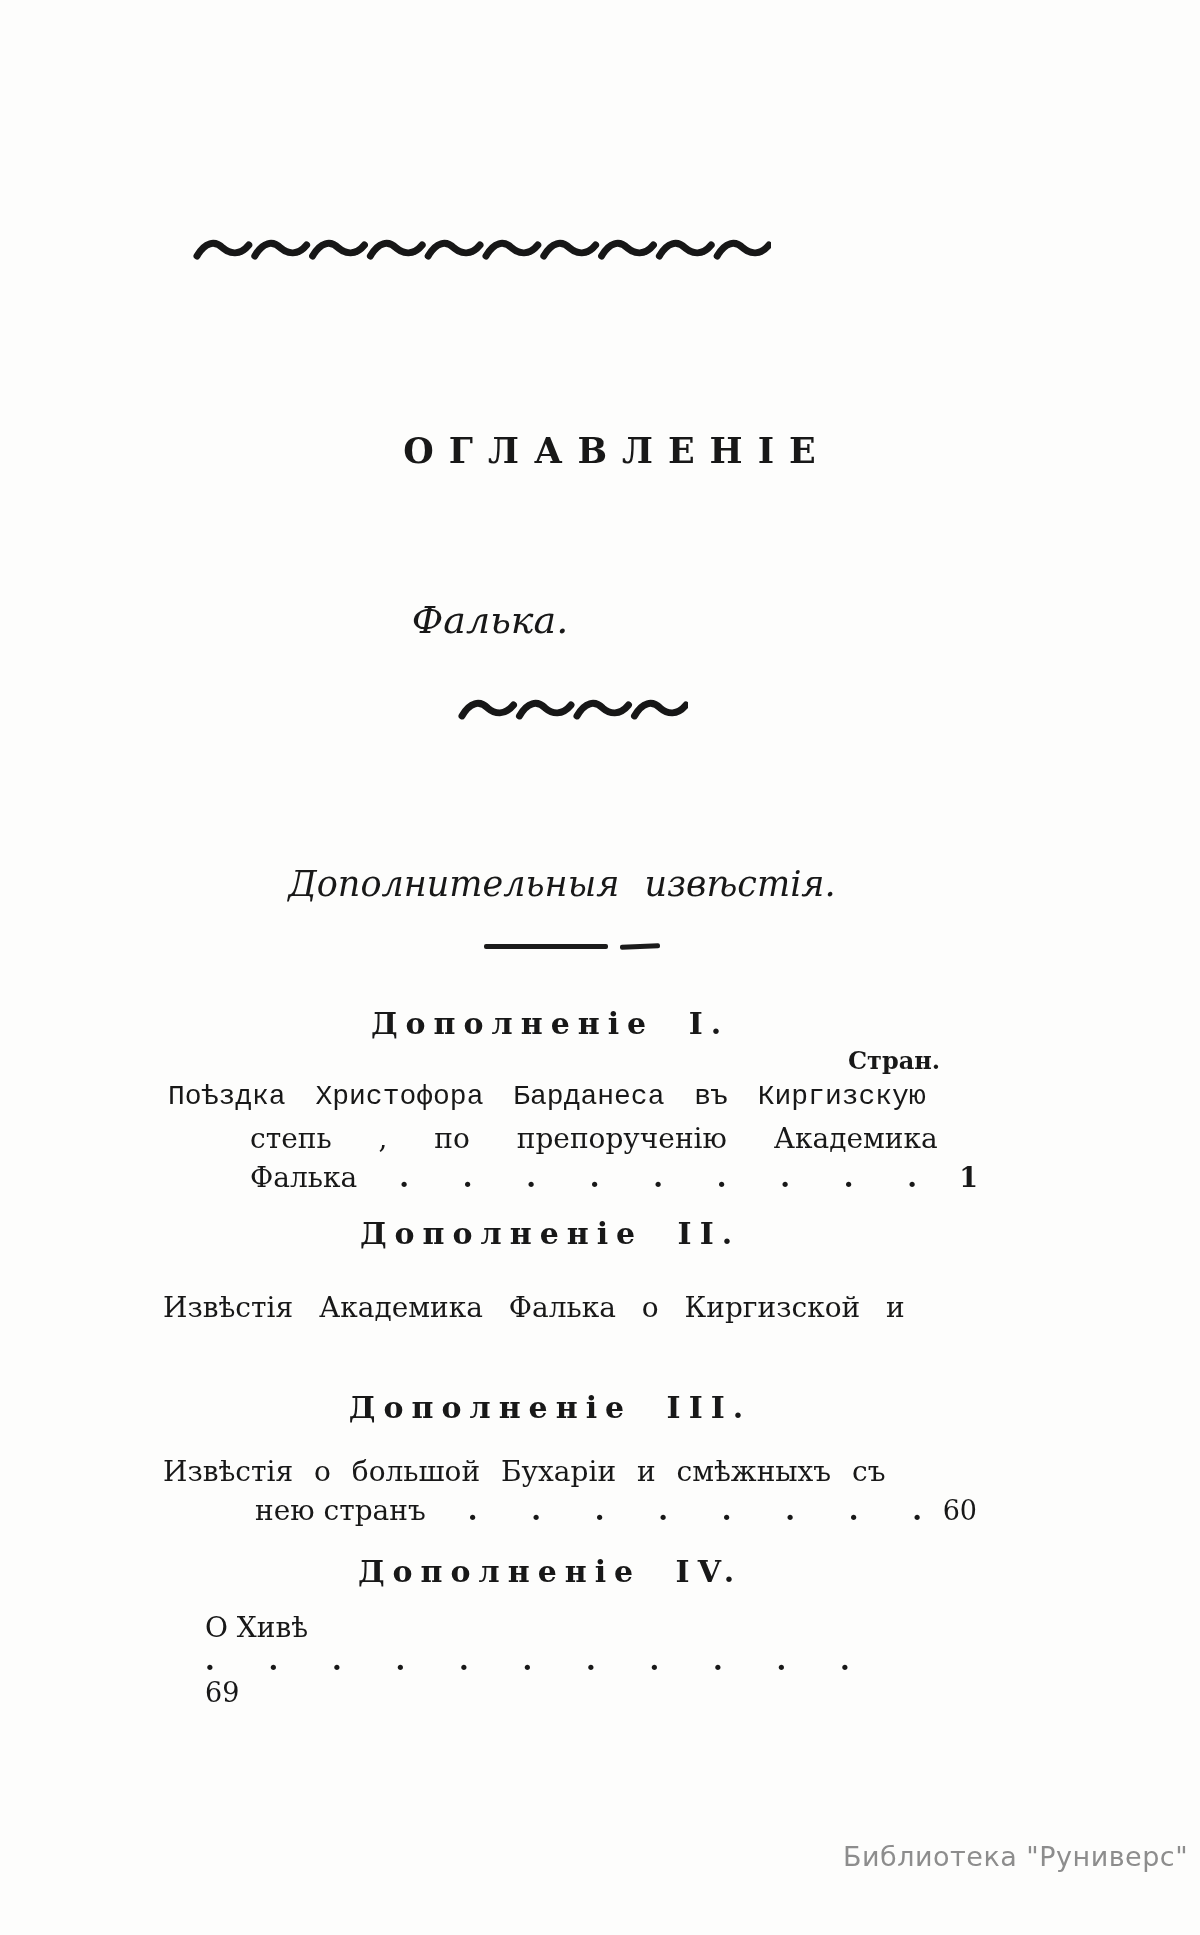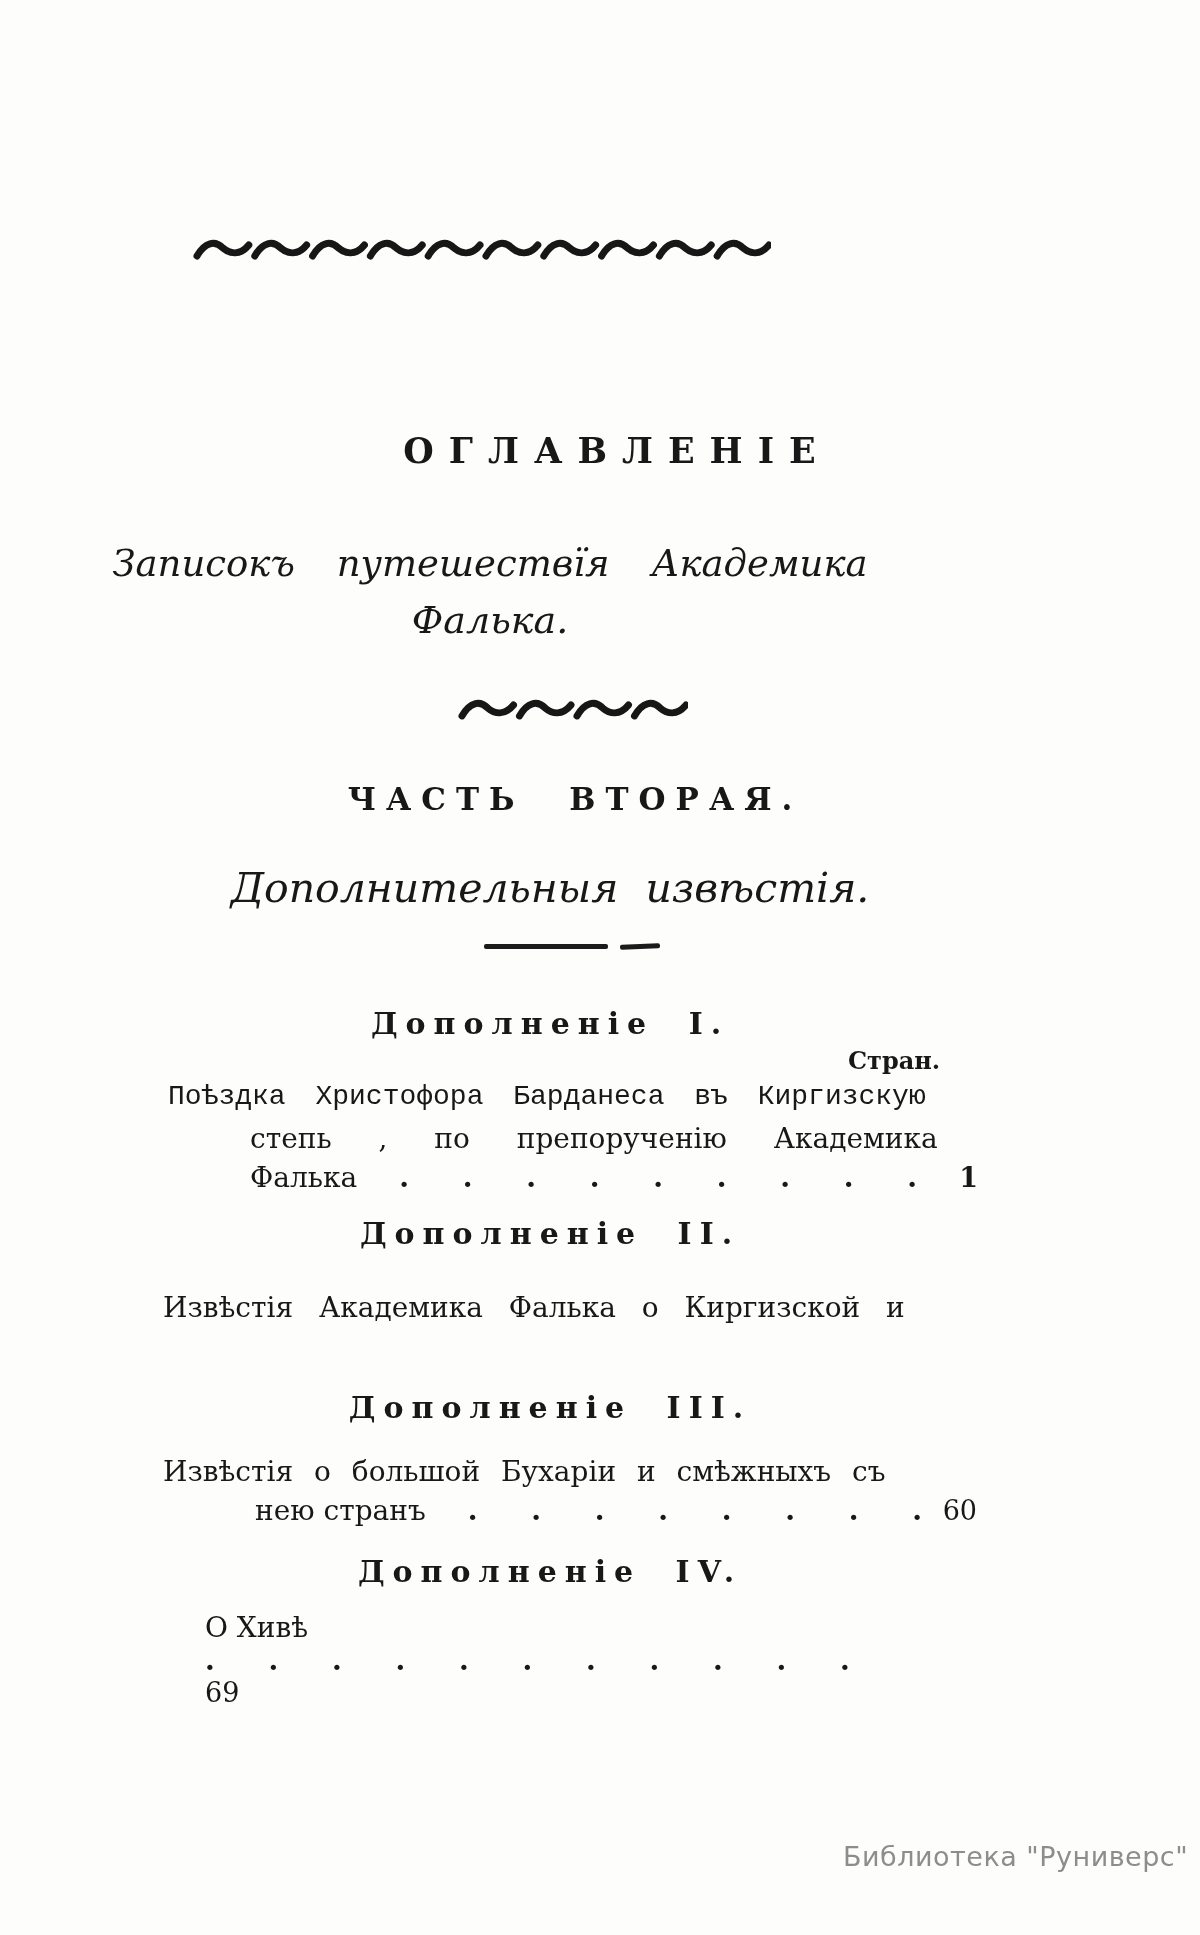--- a/index.html
+++ b/index.html
@@ -17,21 +17,21 @@
 
   
   .orn{position:absolute;}
   .orn svg{display:block;}
 
   
   .title{top:430px;left:0;width:1180px;font-size:35px;font-weight:700;letter-spacing:15px;padding-left:27px;}
   .sub1{top:542px;left:0;width:980px;font-size:37px;font-style:italic;word-spacing:30px;}
   .sub2{top:598px;left:0;width:980px;font-size:38px;font-style:italic;}
   .part{top:781px;left:0;width:1150px;font-size:31px;font-weight:700;letter-spacing:10px;word-spacing:24px;}
-  .partsub{top:864px;left:0;width:1100px;font-size:41px;font-style:italic;word-spacing:14px;}
+  .partsub{top:864px;left:12px;width:1100px;font-size:35px;font-style:italic;word-spacing:14px;}
 
   .rule{top:944px;left:484px;display:flex;align-items:center;}
   .rule-long{display:inline-block;width:124px;height:5px;background:#1b1b1b;border-radius:2px;}
   .rule-short{display:inline-block;width:40px;height:5px;background:#1b1b1b;border-radius:2px;margin-left:12px;transform:rotate(-2deg);}
 
   .sec{left:0;width:1100px;font-size:30px;font-weight:700;letter-spacing:8px;word-spacing:16px;text-align:center;}
   .sec1{top:1006px;text-align:center;}
   .sec2{top:1216px;}
   .sec3{top:1390px;}
   .sec4{top:1554px;}
@@ -77,33 +77,31 @@
         <use href="#squig" x="290"></use>
       <use href="#squig" x="348"></use>
         <use href="#squig" x="406"></use>
         <use href="#squig" x="464"></use>
       <use href="#squig" x="522"></use>
     </svg>
   </div>
 
   <div class="abs ctr title">ОГЛАВЛЕНІЕ</div>
 
-  <div class="abs ctr sub1">Записокъ путешествїя Академика</div>
   <div class="abs ctr sub2">Фалька.</div>
 
   <div class="orn" style="top:697px;left:458px;">
     <svg width="230" height="26" viewBox="0 0 232 26" aria-hidden="true">
       <use href="#squig" x="0"></use>
         <use href="#squig" x="58"></use>
         <use href="#squig" x="116"></use>
         <use href="#squig" x="174"></use>
     </svg>
   </div>
 
-  <div class="abs ctr part">ЧАСТЬ ВТОРАЯ.</div>
   <div class="abs ctr partsub">Дополнительныя извѣстія.</div>
 
   <div class="abs rule">
     <span class="rule-long"></span>
     <span class="rule-short"></span>
   </div>
 
   <div class="abs sec sec1">Дополненіе I.</div>
   <div class="abs collabel">Стран.</div>
 

